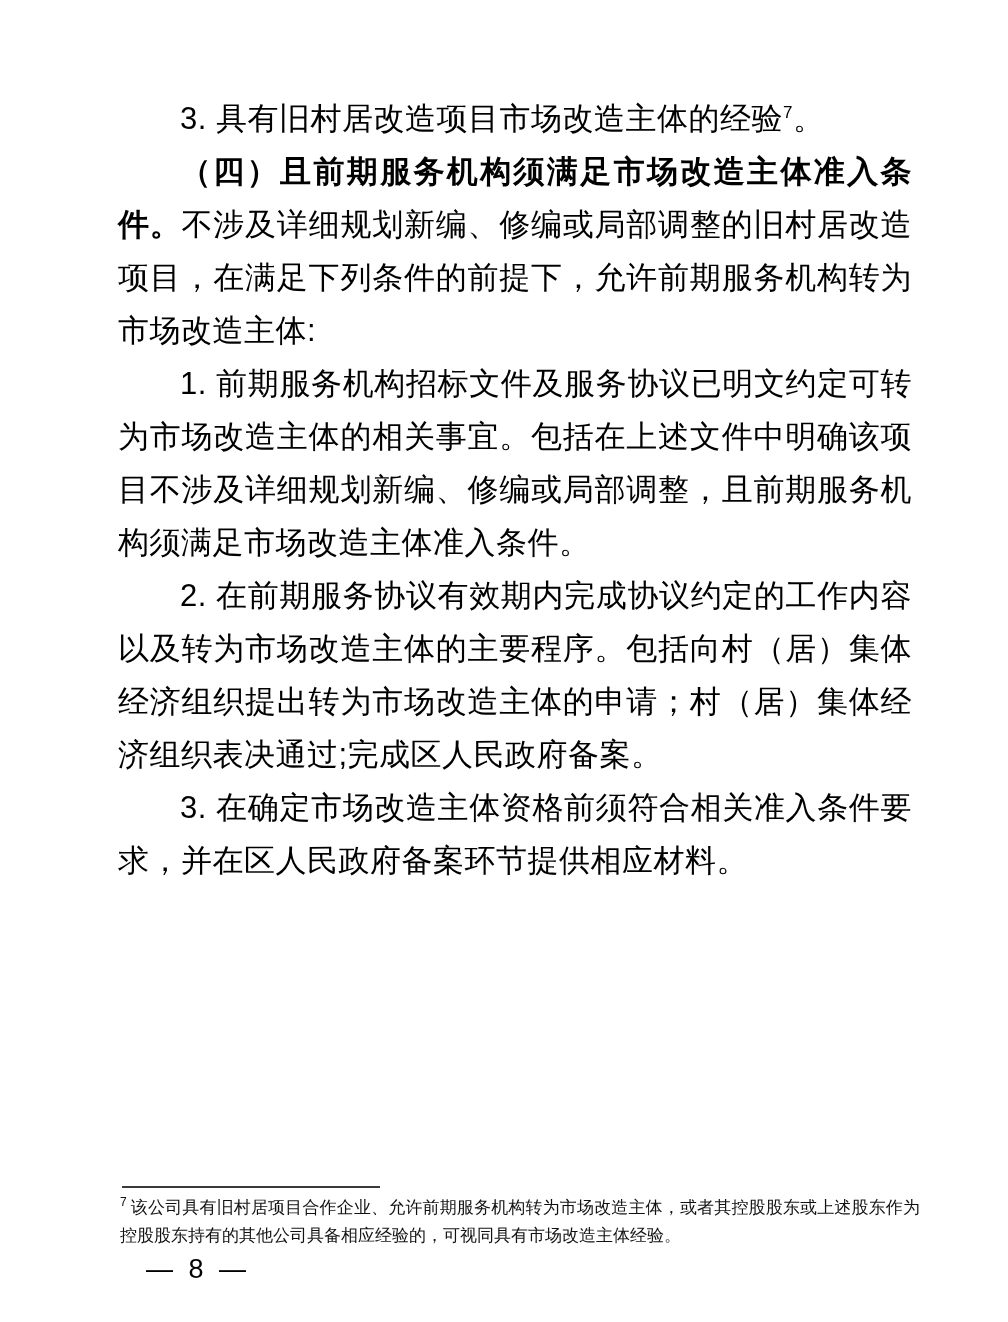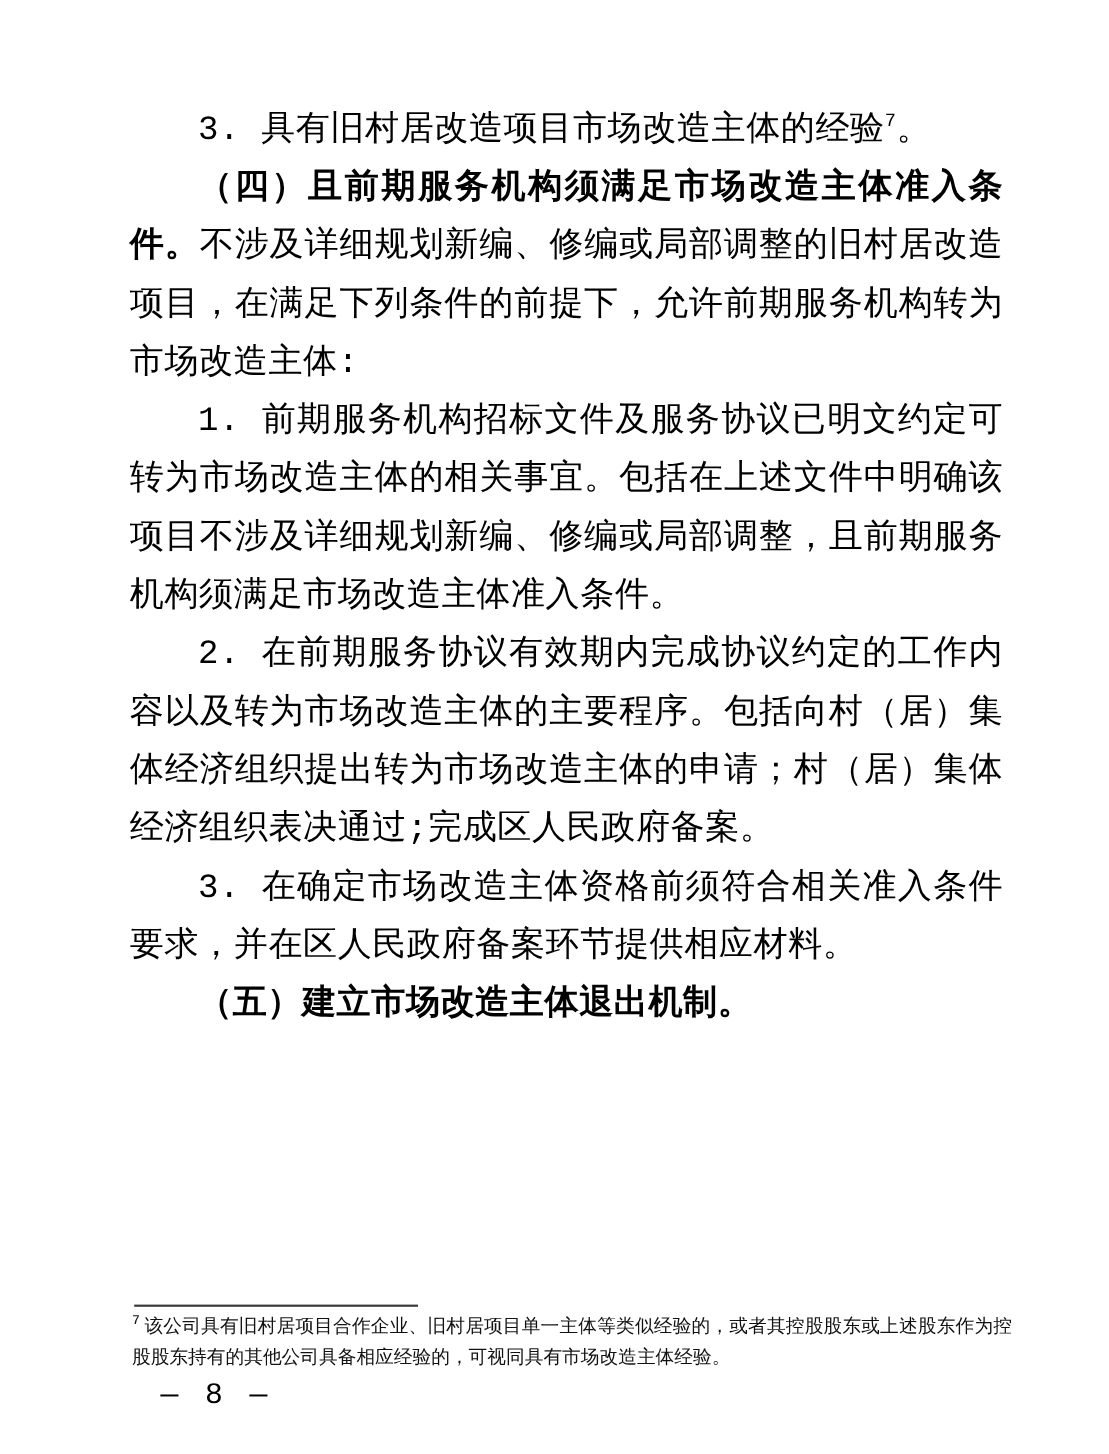--- a/index.html
+++ b/index.html
@@ -9,21 +9,21 @@
     width: 1008px;
     height: 1322px;
     overflow: hidden;
   }
   .page {
     position: relative;
     width: 1008px;
     height: 1122px;
     background: #ffffff;
     color: #000000;
-    font-family: Liberation Mono, monospace;
+    font-family: Liberation Sans, sans-serif;
   }
   .body-text {
     position: absolute;
     left: 118px;
     top: 92px;
     width: 794px;
     font-size: 31px;
     line-height: 53px;
     text-align: justify;
     letter-spacing: 0.5px;
@@ -83,24 +83,23 @@
     <p class="para"><span>3. 具有旧村居改造项目市场改造主体的经验</span><sup class="fn-ref">7</sup><span>。</span></p>
 
     <p class="para"><b>（四）且前期服务机构须满足市场改造主体准入条件。</b><span>不涉及详细规划新编、修编或局部调整的旧村居改造项目，在满足下列条件的前提下，允许前期服务机构转为市场改造主体:</span></p>
 
     <p class="para">1. 前期服务机构招标文件及服务协议已明文约定可转为市场改造主体的相关事宜。包括在上述文件中明确该项目不涉及详细规划新编、修编或局部调整，且前期服务机构须满足市场改造主体准入条件。</p>
 
     <p class="para">2. 在前期服务协议有效期内完成协议约定的工作内容以及转为市场改造主体的主要程序。包括向村（居）集体经济组织提出转为市场改造主体的申请；村（居）集体经济组织表决通过;完成区人民政府备案。</p>
 
     <p class="para">3. 在确定市场改造主体资格前须符合相关准入条件要求，并在区人民政府备案环节提供相应材料。</p>
 
-    <p class="para"><b>（五）建立市场改造主体退出机制。</b></p>
 
 
   </div>
 
   <div class="footnote-rule"></div>
 
-  <div class="footnote"><sup class="fn-marker">7</sup><span>该公司具有旧村居项目合作企业、旧村居项目单一主体等类似经验的，或者其控股股东或上述股东作为控股股东持有的其他公司具备相应经验的，可视同具有市场改造主体经验。</span></div>
+  <div class="footnote"><sup class="fn-marker">7</sup><span>该公司具有旧村居项目合作企业、允许前期服务机构转为市场改造主体，或者其控股股东或上述股东作为控股股东持有的其他公司具备相应经验的，可视同具有市场改造主体经验。</span></div>
 
   <div class="page-number">— 8 —</div>
 
 </div>
 
 </body></html>

